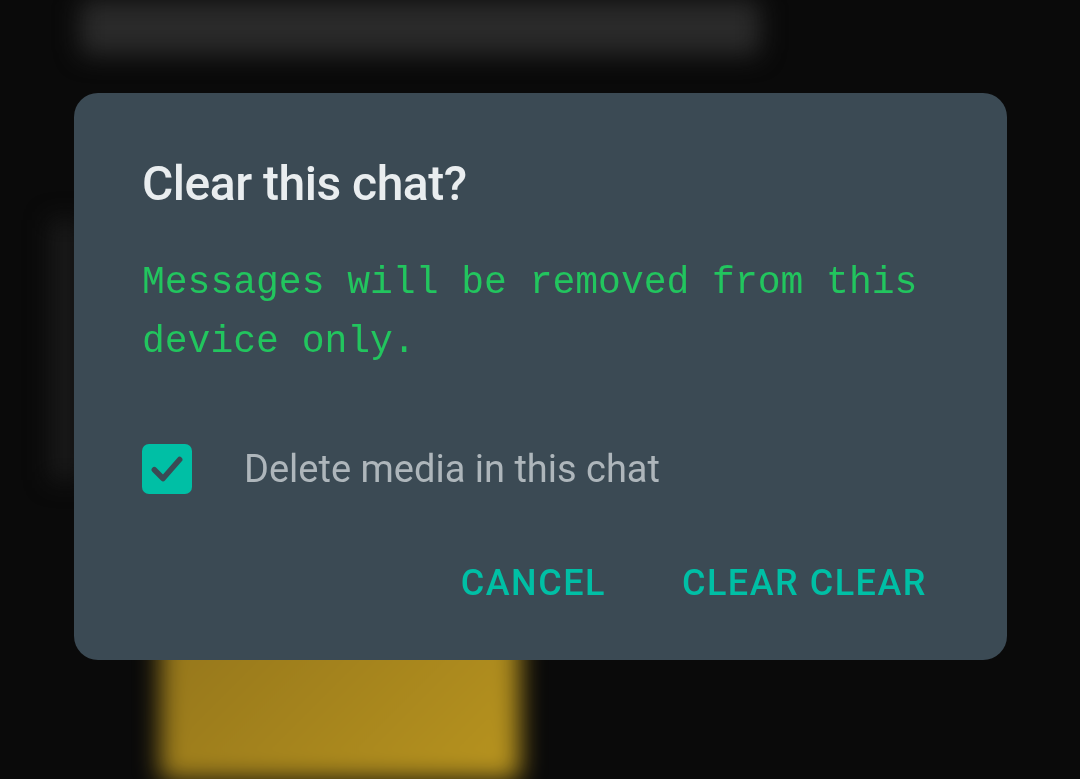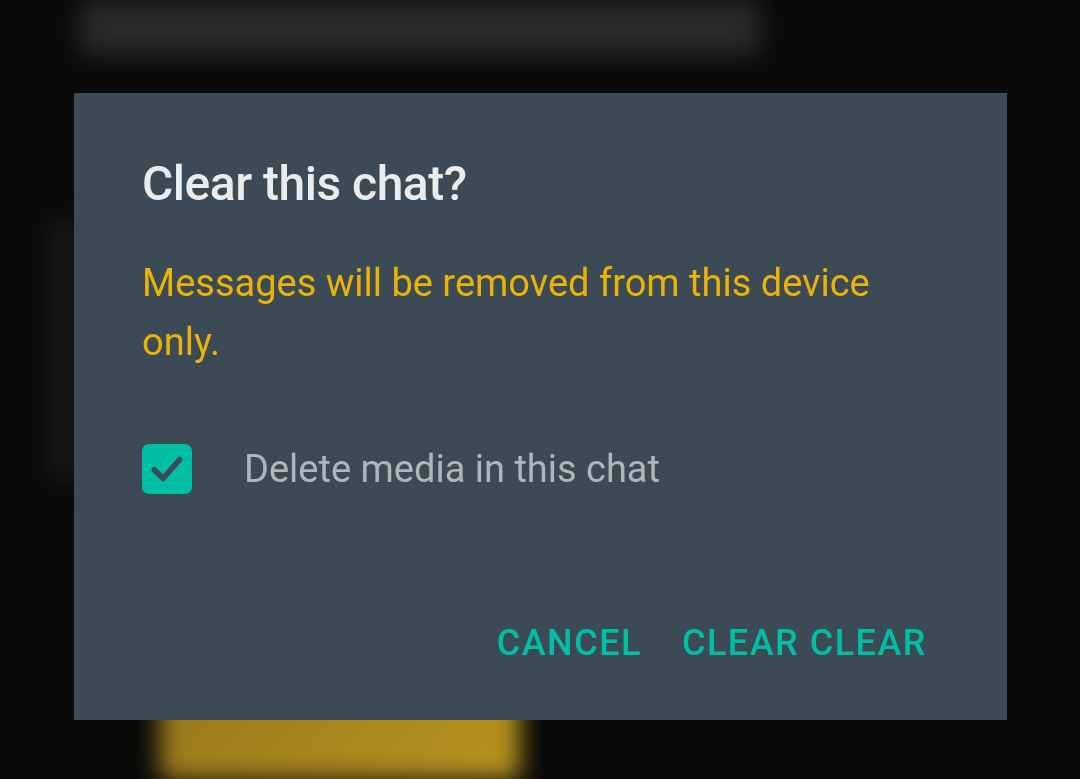--- a/index.html
+++ b/index.html
@@ -51,45 +51,46 @@
       height: 260px;
       background: #1a1a1a;
     }
 
     .dialog {
       position: absolute;
       left: 74px;
       top: 93px;
       width: 933px;
       background: #3b4a54;
-      border-radius: 0;
+      border-radius: 24px;
       padding: 62px 68px 48px 68px;
     }
 
     .dialog-title {
       font-size: 48px;
       font-weight: 500;
       color: #e9edef;
       margin-bottom: 42px;
       letter-spacing: -0.5px;
     }
 
     .dialog-message {
       font-size: 38px;
       font-weight: 400;
-      color: #eab308;
+      color: #22c55e;
       line-height: 1.55;
       margin-bottom: 72px;
+      font-family: Liberation Mono, monospace;
     }
 
     .checkbox-row {
       display: flex;
       align-items: center;
       gap: 52px;
-      margin-bottom: 120px;
+      margin-bottom: 60px;
       cursor: pointer;
     }
 
     .checkbox {
       width: 50px;
       height: 50px;
       background: #00bfa5;
       border-radius: 7px;
       display: flex;
       align-items: center;
@@ -104,21 +105,21 @@
 
     .checkbox-label {
       font-size: 38px;
       font-weight: 400;
       color: #aeb6bb;
     }
 
     .button-row {
       display: flex;
       justify-content: flex-end;
-      gap: 32px;
+      gap: 68px;
       padding-right: 8px;
     }
 
     .dialog-button {
       background: none;
       border: none;
       font-size: 36px;
       font-weight: 500;
       color: #00bfa5;
       letter-spacing: 1.5px;

